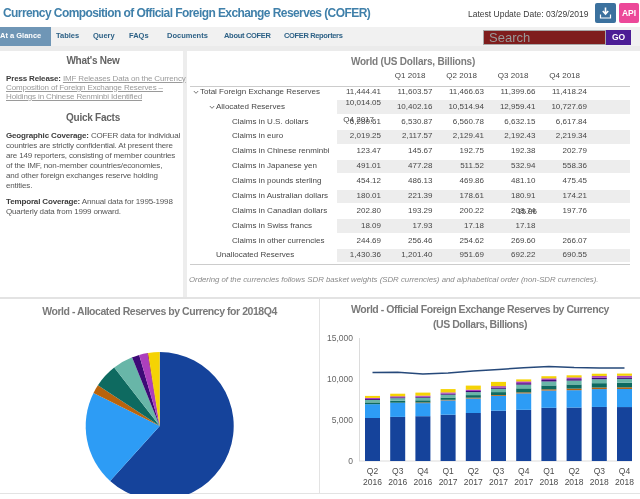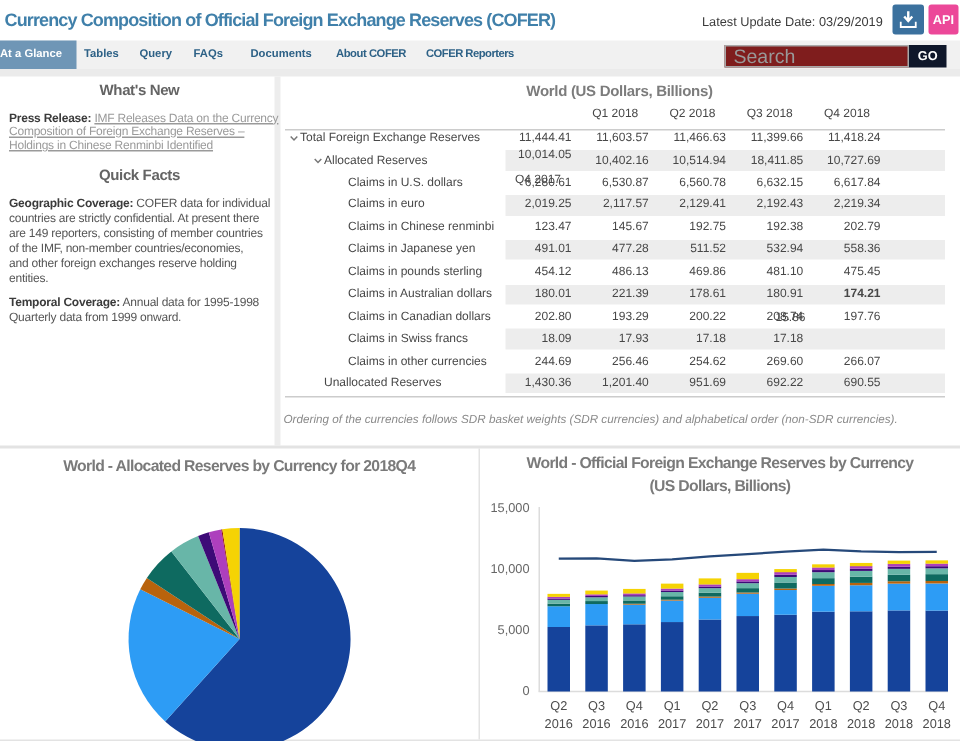--- a/index.html
+++ b/index.html
@@ -20,21 +20,21 @@
 <div class="abs" style="left:0;top:27px;width:640px;height:18.5px;background:#f1f1f1;"></div>
 <div class="abs" style="left:0;top:45.5px;width:640px;height:5.5px;background:#ebebeb;"></div>
 <div class="abs" style="left:0;top:27px;width:51px;height:18.5px;background:#6F96B6;color:#fff;font-size:7.5px;font-weight:bold;text-align:left;line-height:18.5px;">At a Glance</div>
 <div class="abs" style="left:56px;top:27px;height:18.5px;line-height:18.5px;font-size:7.5px;font-weight:bold;color:#2D6186;">Tables</div>
 <div class="abs" style="left:93px;top:27px;height:18.5px;line-height:18.5px;font-size:7.5px;font-weight:bold;color:#2D6186;">Query</div>
 <div class="abs" style="left:129px;top:27px;height:18.5px;line-height:18.5px;font-size:7.5px;font-weight:bold;color:#2D6186;">FAQs</div>
 <div class="abs" style="left:167px;top:27px;height:18.5px;line-height:18.5px;font-size:7.5px;font-weight:bold;color:#2D6186;">Documents</div>
 <div class="abs" style="left:224px;top:27px;height:18.5px;line-height:18.5px;font-size:7.5px;font-weight:bold;letter-spacing:-0.3px;color:#2D6186;">About COFER</div>
 <div class="abs" style="left:284px;top:27px;height:18.5px;line-height:18.5px;font-size:7.5px;font-weight:bold;letter-spacing:-0.35px;color:#2D6186;">COFER Reporters</div>
 <div class="abs" style="left:483px;top:30px;width:123px;height:14.5px;background:#7f1d1d;border:1px solid #a8a8a8;font-size:13px;color:#999;line-height:13px;padding-left:5px;">Search</div>
-<div class="abs" style="left:606px;top:30px;width:25px;height:14.5px;background:#0f172a;color:#fff;font-size:8.5px;font-weight:bold;text-align:center;line-height:14.5px;">GO</div>
+<div class="abs" style="left:606px;top:30px;width:25px;height:14.5px;background:#4c1d95;color:#fff;font-size:8.5px;font-weight:bold;text-align:center;line-height:14.5px;">GO</div>
 
 <div class="abs" style="left:182.5px;top:51px;width:4.5px;height:246px;background:#ededed;"></div>
 <div class="abs" style="left:0;top:297px;width:640px;height:1.5px;background:#e3e3e3;"></div>
 <div class="abs" style="left:318.5px;top:299px;width:1.5px;height:194px;background:#e3e3e3;"></div>
 <div class="abs" style="left:0;top:492.5px;width:640px;height:1.5px;background:#e3e3e3;"></div>
 
 <div class="abs" style="left:2px;top:55px;width:182px;text-align:center;font-size:10px;font-weight:bold;letter-spacing:-0.25px;color:#646464;">What's New</div>
 <div class="abs" style="left:6px;top:73.5px;font-size:8px;line-height:9.2px;letter-spacing:-0.15px;color:#555;white-space:nowrap;"><b style="color:#3b3b3b;">Press Release:</b> <span style="color:#9a9a9a;text-decoration:underline;">IMF Releases Data on the Currency</span><br><span style="color:#9a9a9a;text-decoration:underline;">Composition of Foreign Exchange Reserves –</span><br><span style="color:#9a9a9a;text-decoration:underline;">Holdings in Chinese Renminbi Identified</span></div>
 <div class="abs" style="left:2px;top:112px;width:182px;text-align:center;font-size:10px;font-weight:bold;letter-spacing:-0.25px;color:#646464;">Quick Facts</div>
 <div class="abs" style="left:6px;top:131px;font-size:8px;line-height:9.95px;letter-spacing:-0.15px;color:#555;white-space:nowrap;"><b style="color:#3b3b3b;">Geographic Coverage:</b> COFER data for individual<br>countries are strictly confidential. At present there<br>are 149 reporters, consisting of member countries<br>of the IMF, non-member countries/economies,<br>and other foreign exchanges reserve holding<br>entities.</div>
@@ -61,21 +61,21 @@
 <div style="position:absolute;left:337px;top:100.46px;width:293px;height:13.4px;background:#ededed;"></div>
 <div style="position:absolute;left:209px;top:99.76px;width:8px;height:14.86px;">
     <svg width="6" height="5" viewBox="0 0 6 5" style="display:block;margin-top:4.8px;">
       <path d="M0.8 1 L3 3.3 L5.2 1" stroke="#777" stroke-width="1" fill="none"></path>
     </svg>
   </div>
 <div style="position:absolute;left:216px;top:99.76px;height:14.86px;line-height:14.86px;font-size:8px;color:#474747;white-space:nowrap;">Allocated Reserves</div>
 <div style="position:absolute;left:311.0px;top:96px;width:70px;height:14.86px;line-height:14.86px;font-size:8px;color:#474747;text-align:right;">10,014.05</div>
 <div style="position:absolute;left:362.5px;top:99.76px;width:70px;height:14.86px;line-height:14.86px;font-size:8px;color:#474747;text-align:right;">10,402.16</div>
 <div style="position:absolute;left:414.0px;top:99.76px;width:70px;height:14.86px;line-height:14.86px;font-size:8px;color:#474747;text-align:right;">10,514.94</div>
-<div style="position:absolute;left:465.5px;top:99.76px;width:70px;height:14.86px;line-height:14.86px;font-size:8px;color:#474747;text-align:right;">18,411.85</div>
+<div style="position:absolute;left:465.5px;top:99.76px;width:70px;height:14.86px;line-height:14.86px;font-size:8px;color:#474747;text-align:right;">12,959.41</div>
 <div style="position:absolute;left:517.0px;top:99.76px;width:70px;height:14.86px;line-height:14.86px;font-size:8px;color:#474747;text-align:right;">10,727.69</div>
 <div style="position:absolute;left:232px;top:114.62px;height:14.86px;line-height:14.86px;font-size:8px;color:#474747;white-space:nowrap;">Claims in U.S. dollars</div>
 <div style="position:absolute;left:311.0px;top:114.62px;width:70px;height:14.86px;line-height:14.86px;font-size:8px;color:#474747;text-align:right;">6,280.61</div>
 <div style="position:absolute;left:362.5px;top:114.62px;width:70px;height:14.86px;line-height:14.86px;font-size:8px;color:#474747;text-align:right;">6,530.87</div>
 <div style="position:absolute;left:414.0px;top:114.62px;width:70px;height:14.86px;line-height:14.86px;font-size:8px;color:#474747;text-align:right;">6,560.78</div>
 <div style="position:absolute;left:465.5px;top:114.62px;width:70px;height:14.86px;line-height:14.86px;font-size:8px;color:#474747;text-align:right;">6,632.15</div>
 <div style="position:absolute;left:517.0px;top:114.62px;width:70px;height:14.86px;line-height:14.86px;font-size:8px;color:#474747;text-align:right;">6,617.84</div>
 <div style="position:absolute;left:337px;top:130.18px;width:293px;height:13.4px;background:#ededed;"></div>
 <div style="position:absolute;left:232px;top:129.48px;height:14.86px;line-height:14.86px;font-size:8px;color:#474747;white-space:nowrap;">Claims in euro</div>
 <div style="position:absolute;left:311.0px;top:129.48px;width:70px;height:14.86px;line-height:14.86px;font-size:8px;color:#474747;text-align:right;">2,019.25</div>
@@ -101,21 +101,21 @@
 <div style="position:absolute;left:362.5px;top:174.06px;width:70px;height:14.86px;line-height:14.86px;font-size:8px;color:#474747;text-align:right;">486.13</div>
 <div style="position:absolute;left:414.0px;top:174.06px;width:70px;height:14.86px;line-height:14.86px;font-size:8px;color:#474747;text-align:right;">469.86</div>
 <div style="position:absolute;left:465.5px;top:174.06px;width:70px;height:14.86px;line-height:14.86px;font-size:8px;color:#474747;text-align:right;">481.10</div>
 <div style="position:absolute;left:517.0px;top:174.06px;width:70px;height:14.86px;line-height:14.86px;font-size:8px;color:#474747;text-align:right;">475.45</div>
 <div style="position:absolute;left:337px;top:189.62px;width:293px;height:13.4px;background:#ededed;"></div>
 <div style="position:absolute;left:232px;top:188.92px;height:14.86px;line-height:14.86px;font-size:8px;color:#474747;white-space:nowrap;">Claims in Australian dollars</div>
 <div style="position:absolute;left:311.0px;top:188.92px;width:70px;height:14.86px;line-height:14.86px;font-size:8px;color:#474747;text-align:right;">180.01</div>
 <div style="position:absolute;left:362.5px;top:188.92px;width:70px;height:14.86px;line-height:14.86px;font-size:8px;color:#474747;text-align:right;">221.39</div>
 <div style="position:absolute;left:414.0px;top:188.92px;width:70px;height:14.86px;line-height:14.86px;font-size:8px;color:#474747;text-align:right;">178.61</div>
 <div style="position:absolute;left:465.5px;top:188.92px;width:70px;height:14.86px;line-height:14.86px;font-size:8px;color:#474747;text-align:right;">180.91</div>
-<div style="position:absolute;left:517.0px;top:188.92px;width:70px;height:14.86px;line-height:14.86px;font-size:8px;color:#474747;text-align:right;font-weight:bold;">174.21</div>
+<div style="position:absolute;left:517.0px;top:188.92px;width:70px;height:14.86px;line-height:14.86px;font-size:8px;color:#474747;text-align:right;">174.21</div>
 <div style="position:absolute;left:232px;top:203.78px;height:14.86px;line-height:14.86px;font-size:8px;color:#474747;white-space:nowrap;">Claims in Canadian dollars</div>
 <div style="position:absolute;left:311.0px;top:203.78px;width:70px;height:14.86px;line-height:14.86px;font-size:8px;color:#474747;text-align:right;">202.80</div>
 <div style="position:absolute;left:362.5px;top:203.78px;width:70px;height:14.86px;line-height:14.86px;font-size:8px;color:#474747;text-align:right;">193.29</div>
 <div style="position:absolute;left:414.0px;top:203.78px;width:70px;height:14.86px;line-height:14.86px;font-size:8px;color:#474747;text-align:right;">200.22</div>
 <div style="position:absolute;left:465.5px;top:203.78px;width:70px;height:14.86px;line-height:14.86px;font-size:8px;color:#474747;text-align:right;">208.74</div>
 <div style="position:absolute;left:517.0px;top:203.78px;width:70px;height:14.86px;line-height:14.86px;font-size:8px;color:#474747;text-align:right;">197.76</div>
 <div style="position:absolute;left:337px;top:219.34px;width:293px;height:13.4px;background:#ededed;"></div>
 <div style="position:absolute;left:232px;top:218.64px;height:14.86px;line-height:14.86px;font-size:8px;color:#474747;white-space:nowrap;">Claims in Swiss francs</div>
 <div style="position:absolute;left:311.0px;top:218.64px;width:70px;height:14.86px;line-height:14.86px;font-size:8px;color:#474747;text-align:right;">18.09</div>
 <div style="position:absolute;left:362.5px;top:218.64px;width:70px;height:14.86px;line-height:14.86px;font-size:8px;color:#474747;text-align:right;">17.93</div>

